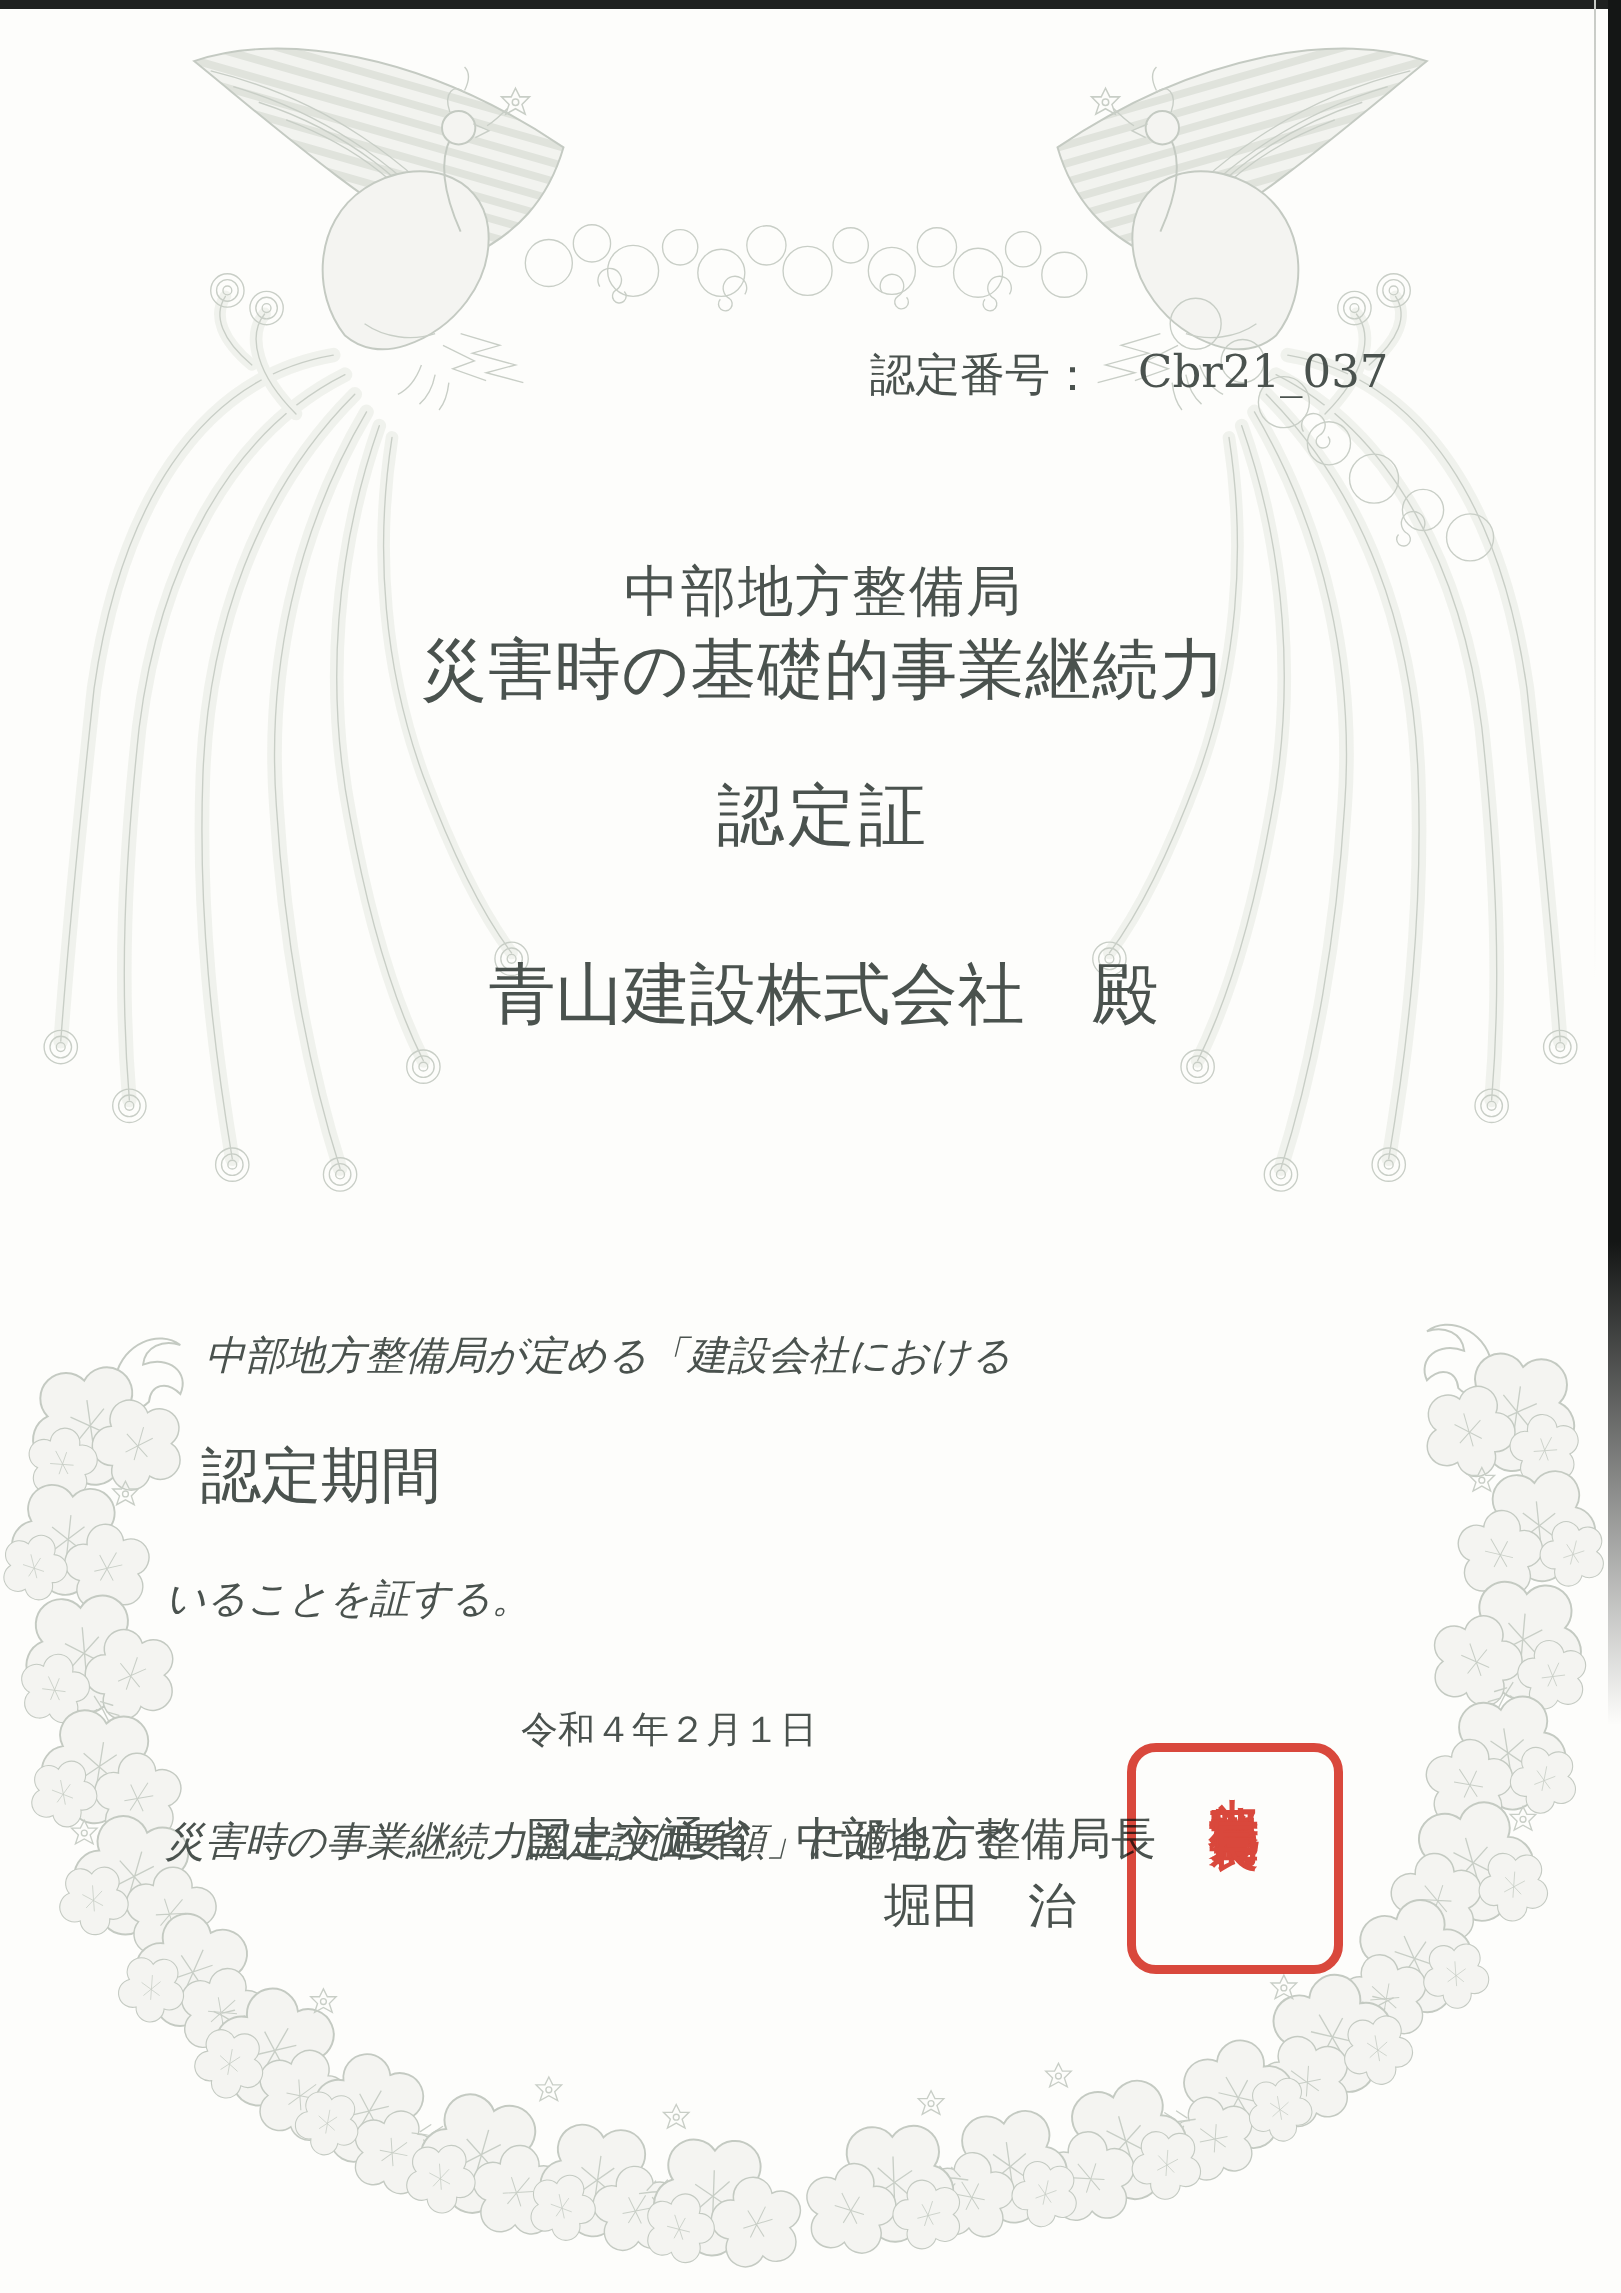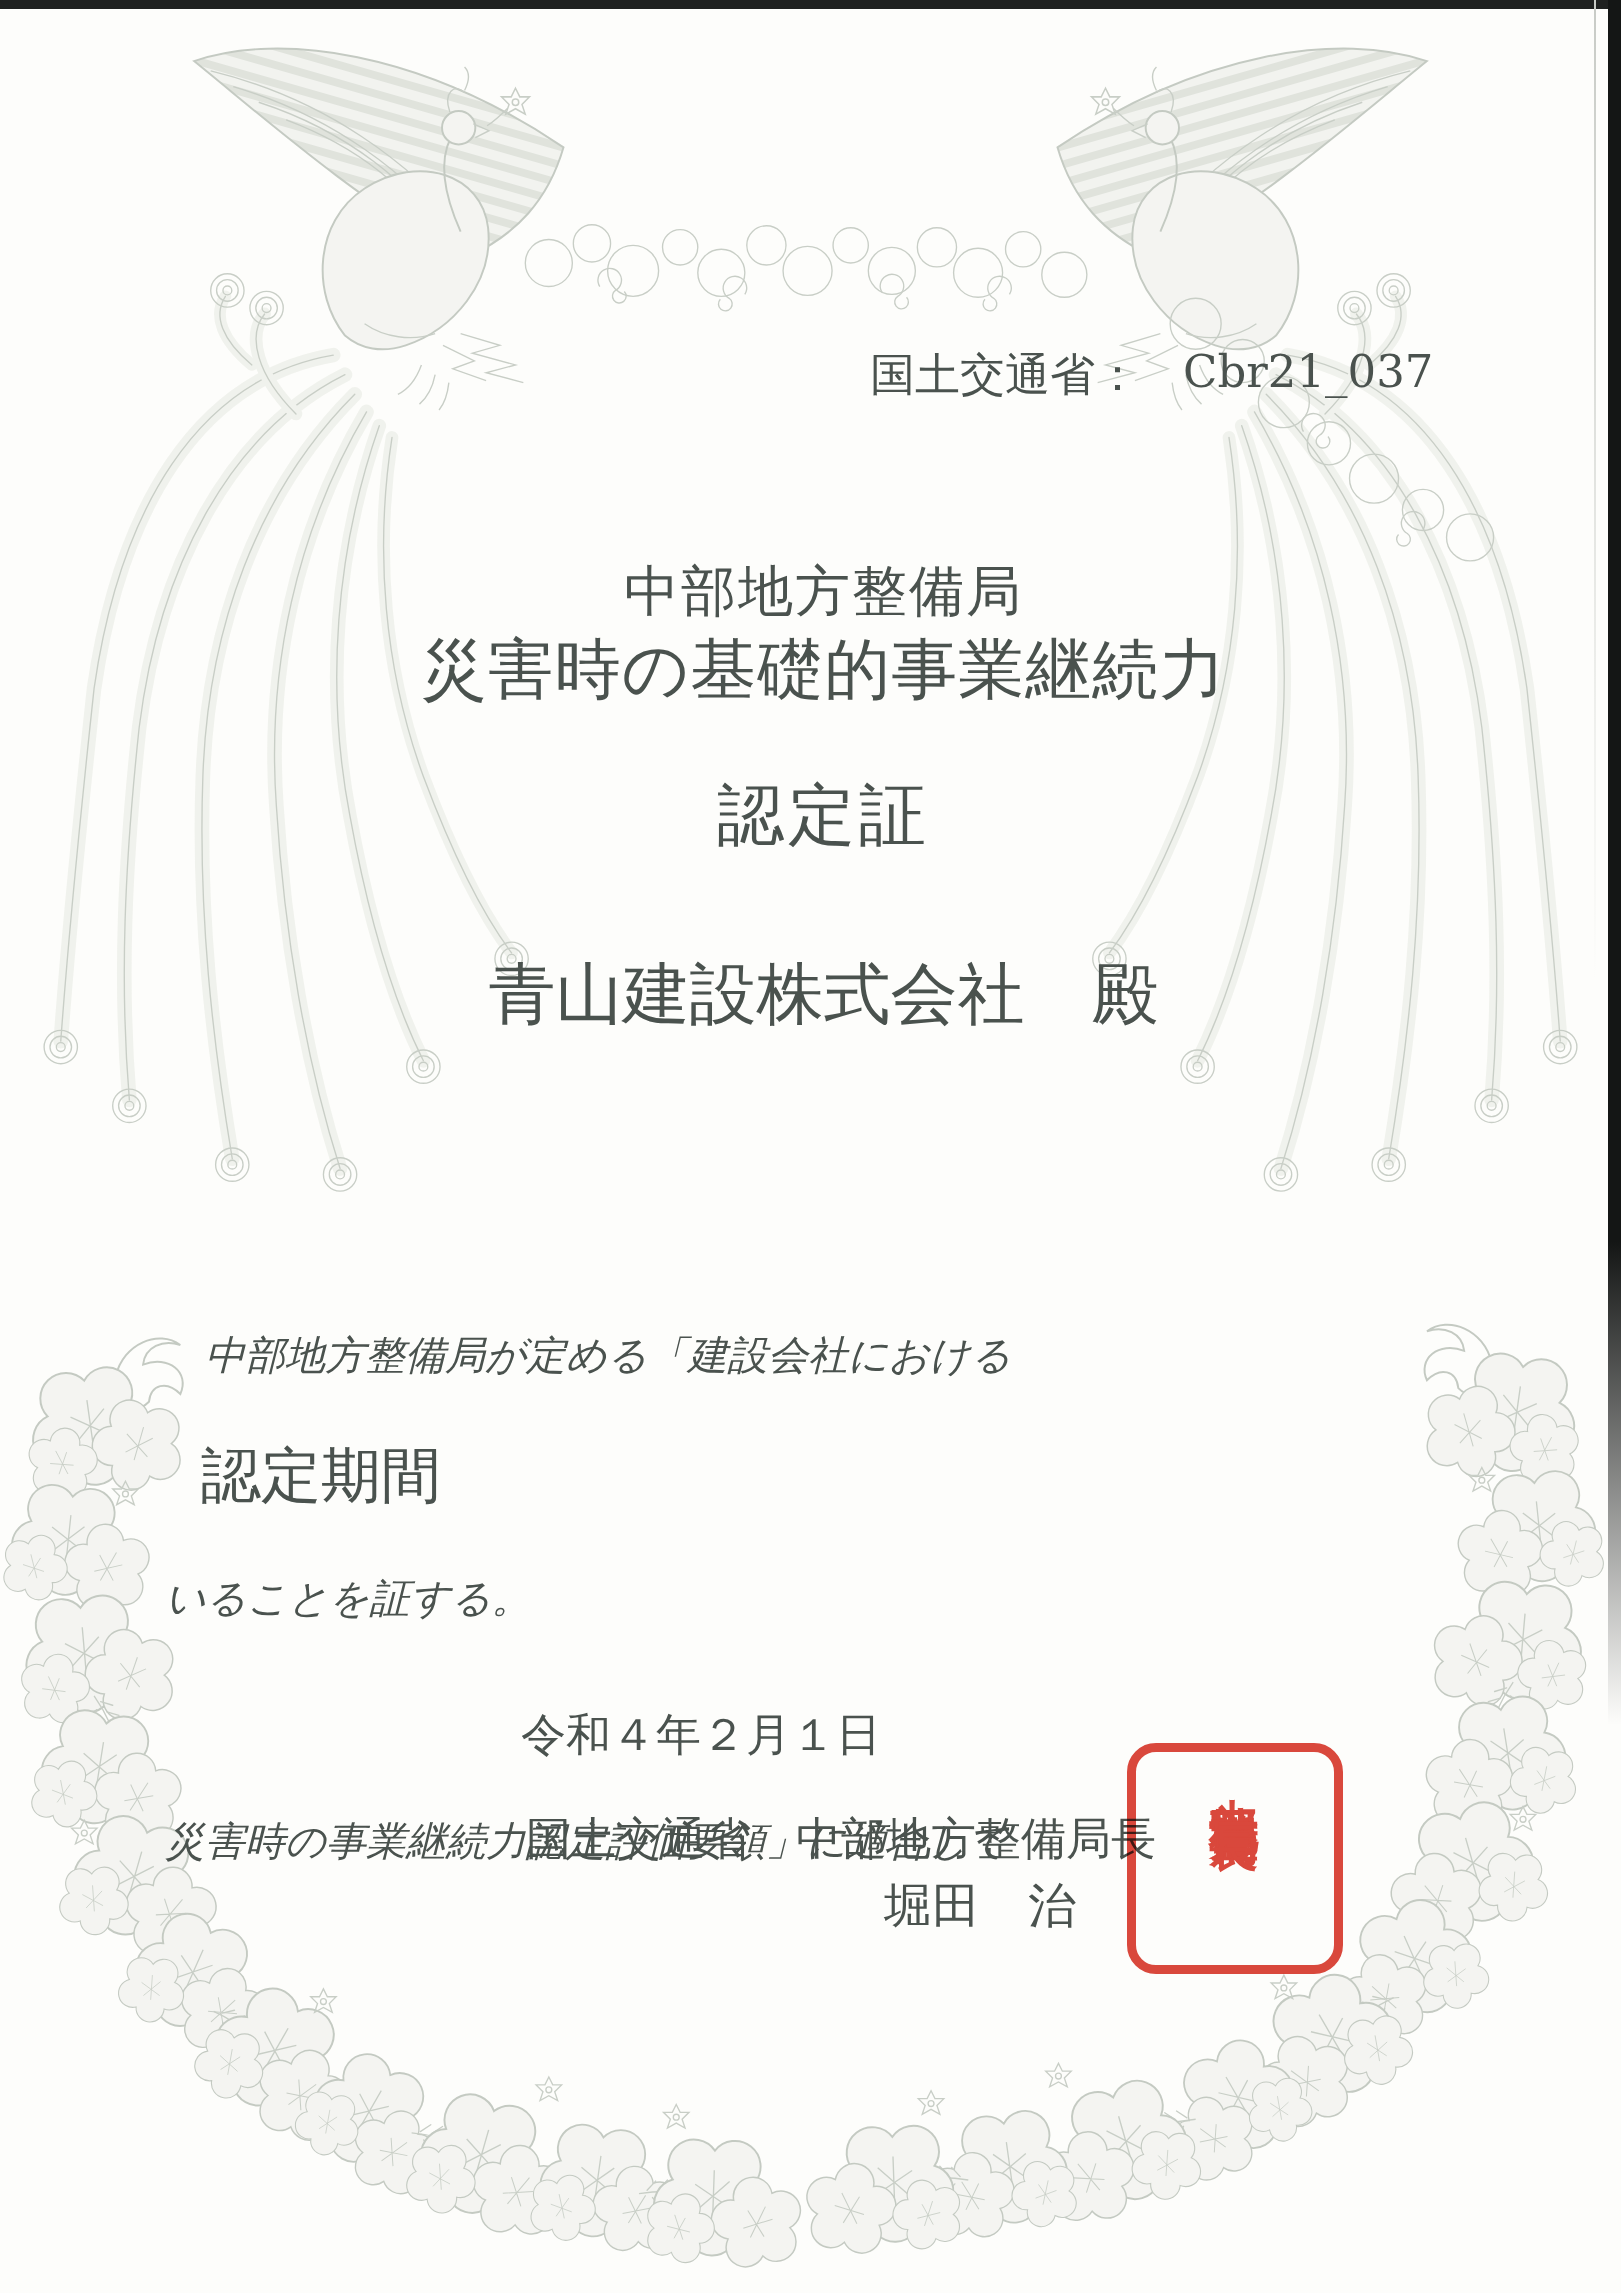--- a/index.html
+++ b/index.html
@@ -24,21 +24,21 @@
   .orn-fill{stroke:#b7beb5;stroke-width:2;fill:#f2f3ef;}
   
   .abs{position:absolute;white-space:pre;}
   .cert-no{left:870px;top:345px;font-size:45px;display:flex;gap:43px;}
   .org-line{left:0;top:555px;width:1647px;text-align:center;font-size:55px;letter-spacing:2px;}
   .title-line{left:0;top:625px;width:1647px;text-align:center;font-size:66px;letter-spacing:1px;}
   .cert-title{left:0;top:770px;width:1647px;text-align:center;font-size:67px;letter-spacing:3.9px;}
   .recipient{left:0;top:949px;width:1647px;text-align:center;font-size:67px;}
   .body-par{left:165px;top:1153px;font-size:40px;line-height:81px;font-style:italic;}
   .period{left:201px;top:1433px;font-size:60px;display:flex;gap:104px;line-height:84px;}
-  .issue-date{left:521px;top:1705px;font-size:45px;}
+  .issue-date{left:521px;top:1705px;font-size:37px;}
   .issuer{left:526px;top:1809px;font-size:45px;}
   .issuer-name{left:884px;top:1874px;font-size:48px;}
   
   .seal{
     position:absolute;left:1127px;top:1743px;width:216px;height:231px;
     border:9.8px solid #d8382c;border-radius:29px;
     box-sizing:border-box;
     display:flex;align-items:center;justify-content:center;
     mix-blend-mode:multiply;opacity:.92;
   }
@@ -198,21 +198,21 @@
 
     <use href="#garlandSide"></use>
     <use href="#garlandSide" transform="translate(1640,-14) scale(-1,1)"></use>
   </svg>
 
   <div class="scan-top"></div>
   <div class="scan-right"></div>
   <div class="scan-right-line"></div>
 
   <div class="abs cert-no">
-    <span>国土交通省：</span>
+    <span>認定番号：</span>
     <span>Cbr21_037</span>
   </div>
 
   <div class="abs org-line">中部地方整備局</div>
   <div class="abs title-line">災害時の基礎的事業継続力</div>
   <div class="abs cert-title">認定証</div>
 
   <div class="abs recipient">青山建設株式会社　殿</div>
 
   <div class="abs body-par">

